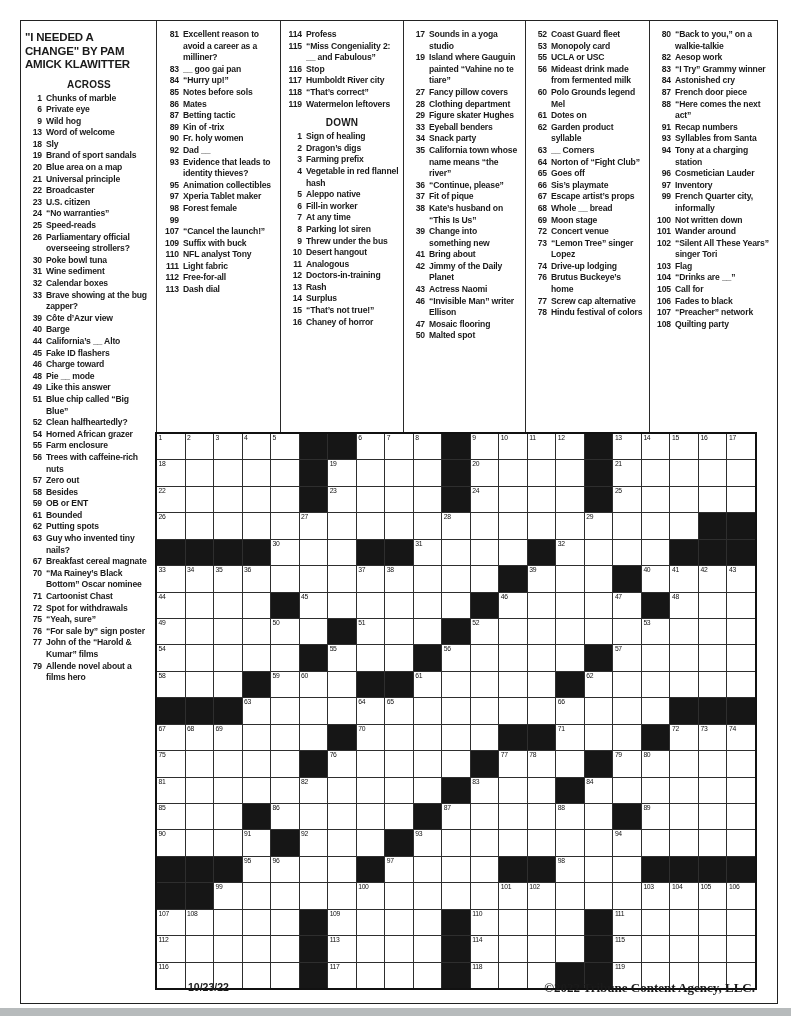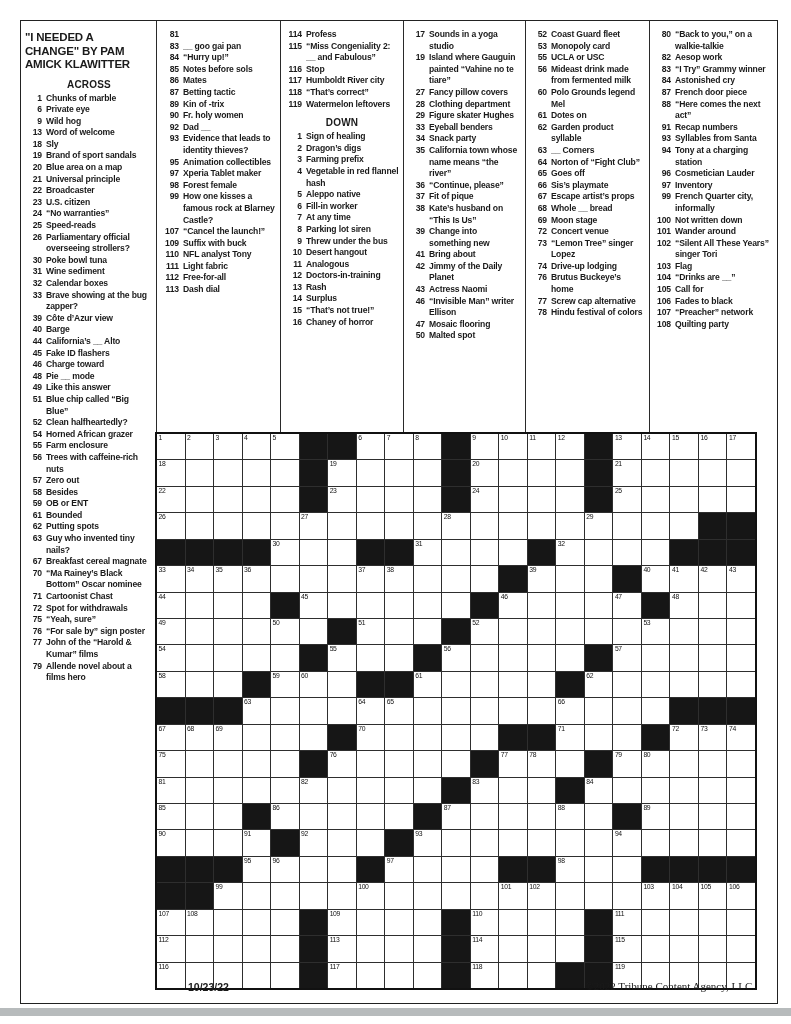--- a/index.html
+++ b/index.html
@@ -16,21 +16,21 @@
   .clue .n { flex:none; width:21px; text-align:right; padding-right:4px; }
   .clue .t { flex:1; }
   .grid { position:absolute; left:155px; top:432px; width:602px; height:558px;
           display:grid; grid-template-columns:repeat(21,1fr); grid-template-rows:repeat(21,1fr);
           gap:1px; background:#2e2e2e; border:2px solid #111; }
   .cell { position:relative; background:#ffffff; }
   .cell.black { background:#161616; }
   .cell .num { position:absolute; top:0px; left:1.5px; font-size:6.8px; line-height:8.5px;
                font-weight:400; color:#111; letter-spacing:-0.3px; }
   .date { position:absolute; left:156px; top:981px; font-size:10.5px; font-weight:700;margin-left:32px; }
-  .copyright { position:absolute; right:36px; top:980px; font-size:11px; font-weight:400;
+  .copyright { position:absolute; right:36px; top:980px; font-size:13px; font-weight:700;
                font-family:"Liberation Serif", serif; }
   .edge-band { position:absolute; left:0; top:1008px; width:791px; height:8px; background:#b7bbbc; }
 </style>
 </head>
 <body>
 
 <div class="page">
   <div class="frame"></div>
 
   <div class="vrule" style="left:156px"></div>
@@ -215,20 +215,21 @@
           <span class="n">79</span>
           <span class="t">Allende novel about a films hero</span>
         </div>
       </div>
   </div>
 
   <div class="col" style="left:162px; top:29px; width:115px;">
     <div id="col2-clues">
         <div class="clue">
           <span class="n">81</span>
+          <span class="t">Excellent reason to avoid a career as a milliner?</span>
         </div>
         <div class="clue">
           <span class="n">83</span>
           <span class="t">__ goo gai pan</span>
         </div>
         <div class="clue">
           <span class="n">84</span>
           <span class="t">“Hurry up!”</span>
         </div>
         <div class="clue">
@@ -266,21 +267,20 @@
         <div class="clue">
           <span class="n">97</span>
           <span class="t">Xperia Tablet maker</span>
         </div>
         <div class="clue">
           <span class="n">98</span>
           <span class="t">Forest female</span>
         </div>
         <div class="clue">
           <span class="n">99</span>
-          <span class="t">How one kisses a famous rock at Blarney Castle?</span>
         </div>
         <div class="clue">
           <span class="n">107</span>
           <span class="t">“Cancel the launch!”</span>
         </div>
         <div class="clue">
           <span class="n">109</span>
           <span class="t">Suffix with buck</span>
         </div>
         <div class="clue">

